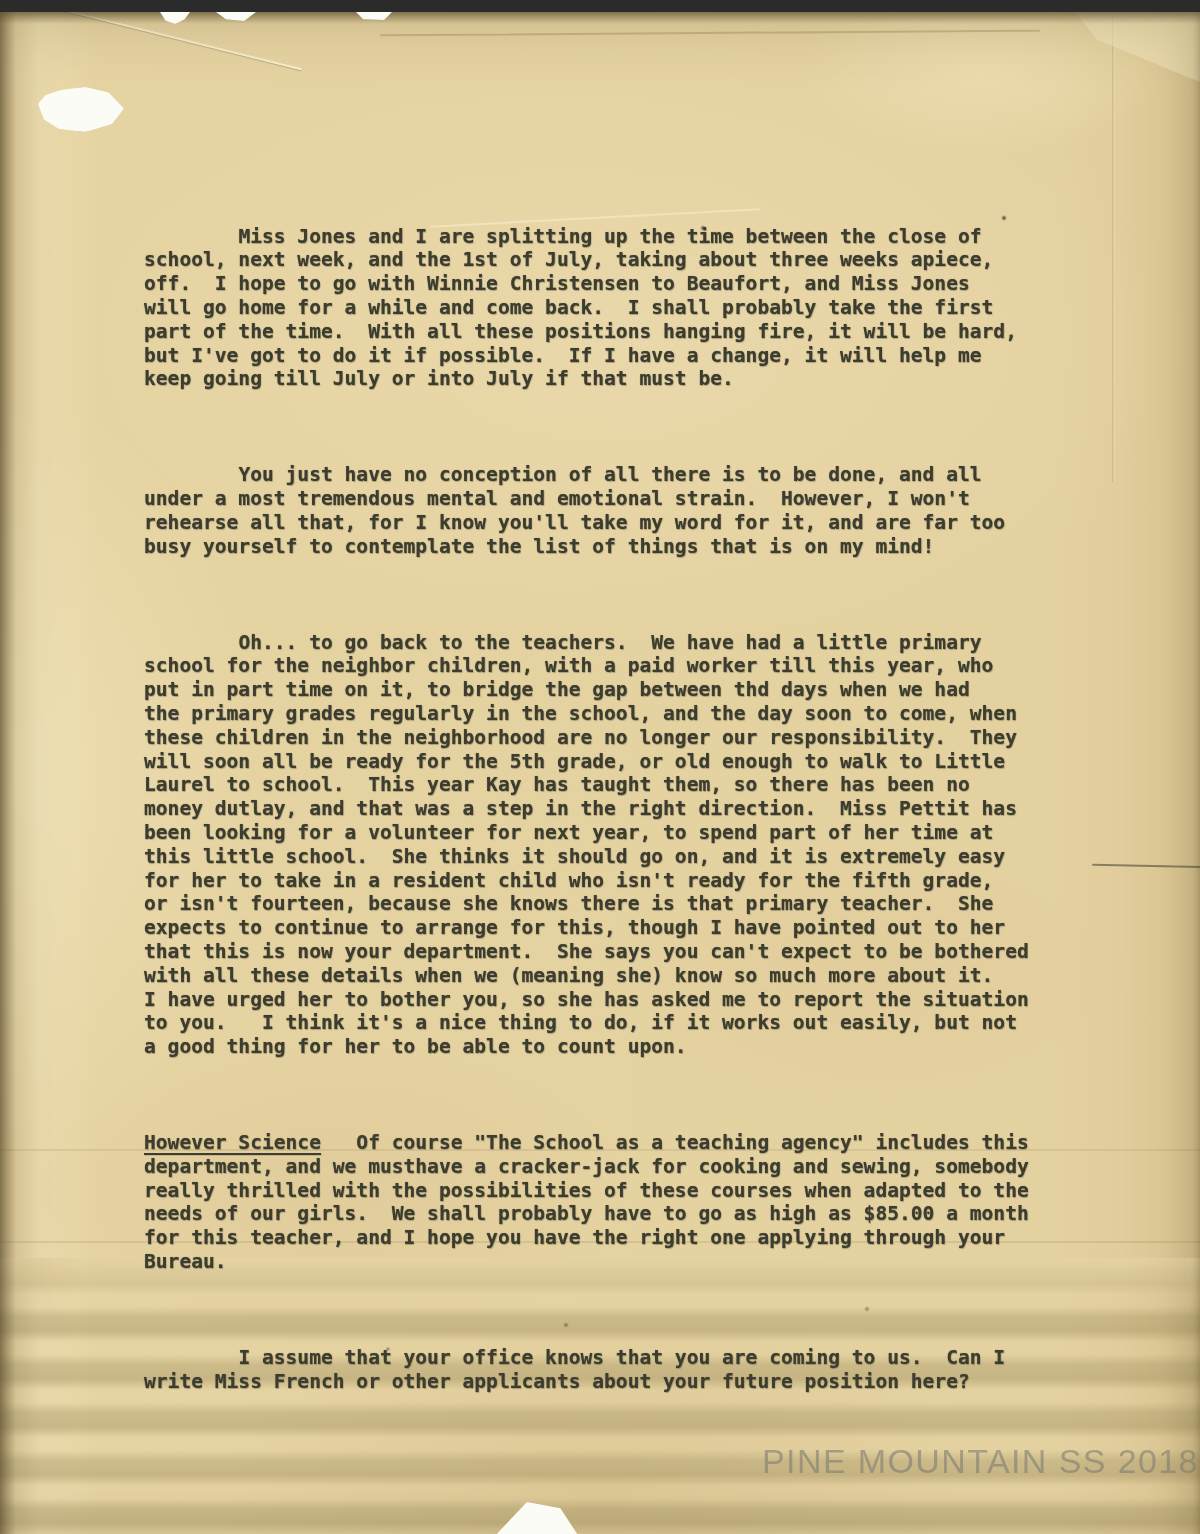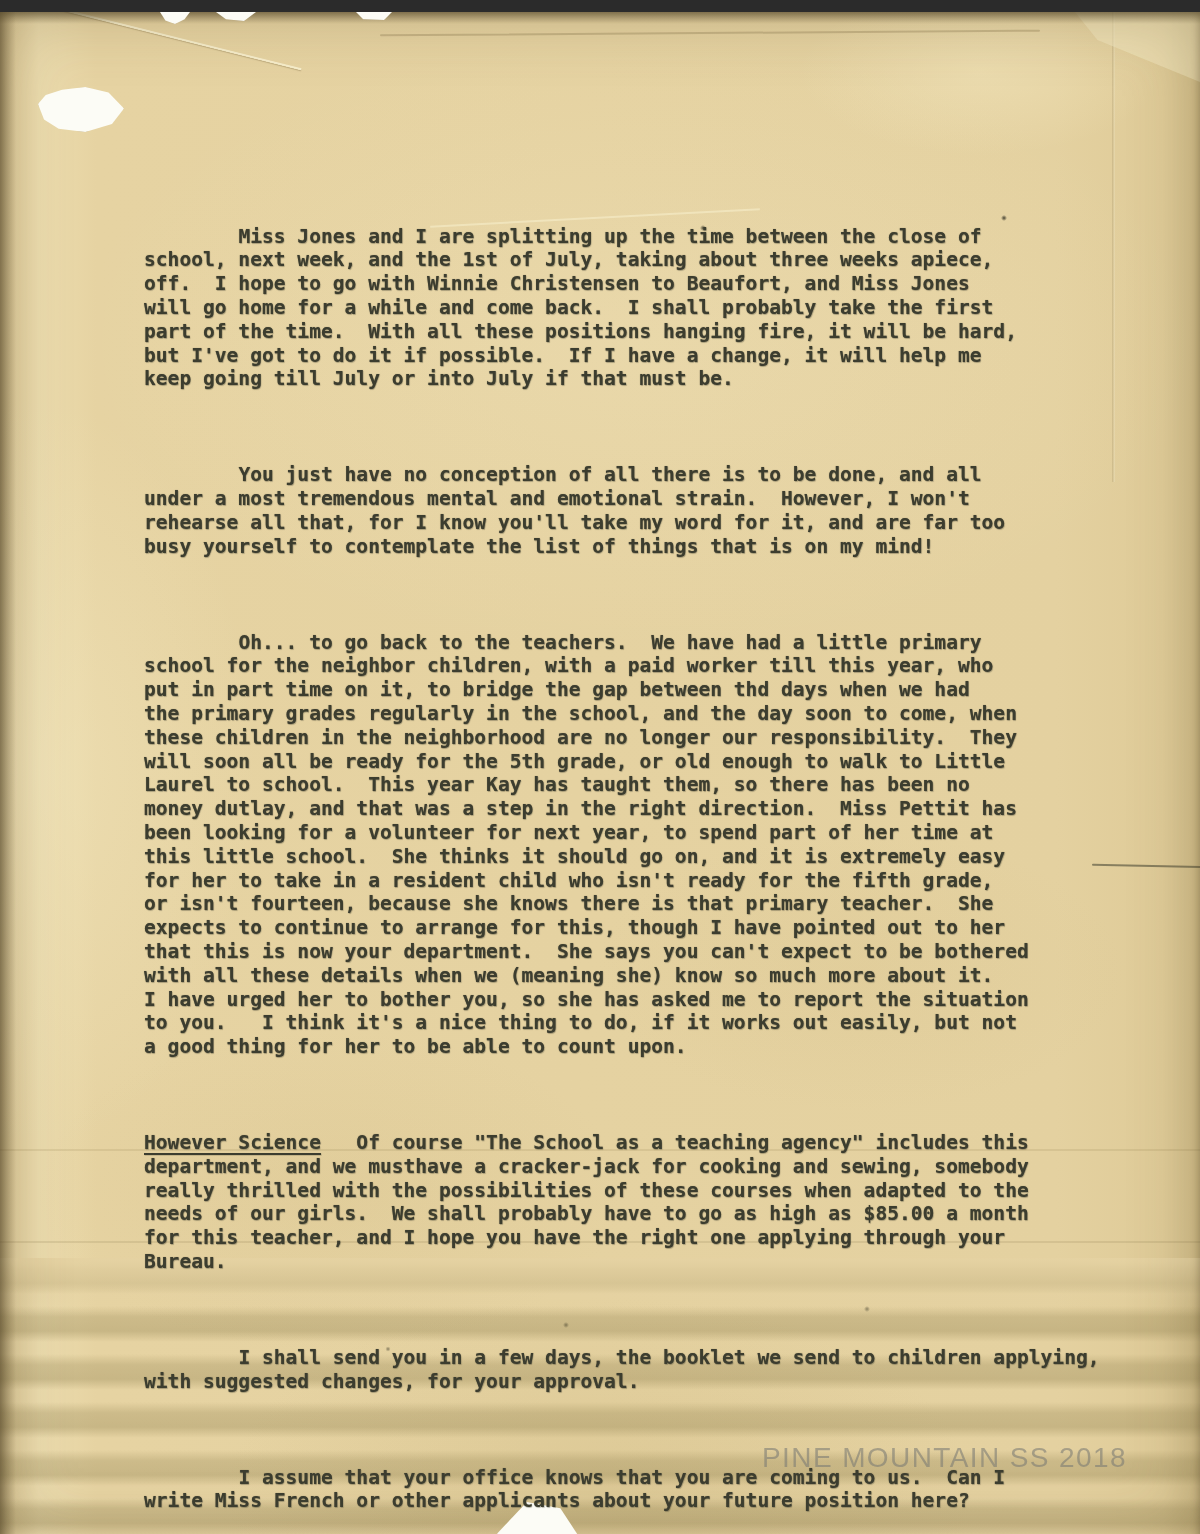--- a/index.html
+++ b/index.html
@@ -93,21 +93,21 @@
   .letter p:last-child{margin-bottom:0;}
   .u-heading{
     text-decoration:underline;
     text-decoration-thickness:2px;
     text-underline-offset:4px;
   }
   
   .watermark{
     position:absolute;left:762px;top:1430px;z-index:11;
     font-family:"Liberation Sans", sans-serif;
-    font-size:28px;letter-spacing:1.4px;font-weight:400;
+    font-size:34px;letter-spacing:1.4px;font-weight:400;
     color:rgba(122,122,116,0.58);
     white-space:nowrap;pointer-events:none;
   }
 </style>
 </head>
 <body>
 
 <div class="page">
 
   <div class="mottle"></div>
@@ -162,21 +162,19 @@
 with all these details when we (meaning she) know so much more about it.
 I have urged her to bother you, so she has asked me to report the situation
 to you.   I think it's a nice thing to do, if it works out easily, but not
 a good thing for her to be able to count upon.</p>
     <p><span class="u-heading">However Science</span><span>   Of course "The School as a teaching agency" includes this
 department, and we musthave a cracker-jack for cooking and sewing, somebody
 really thrilled with the possibilities of these courses when adapted to the
 needs of our girls.  We shall probably have to go as high as $85.00 a month
 for this teacher, and I hope you have the right one applying through your
 Bureau.</span></p>
-    <p>        I shall send you in a few days, the booklet we send to children applying,
-with suggested changes, for your approval.</p>
     <p>        I assume that your office knows that you are coming to us.  Can I
 write Miss French or other applicants about your future position here?</p>
   </main>
 
   <div class="watermark">PINE MOUNTAIN SS 2018</div>
 
 </div>
 
 </body></html>

